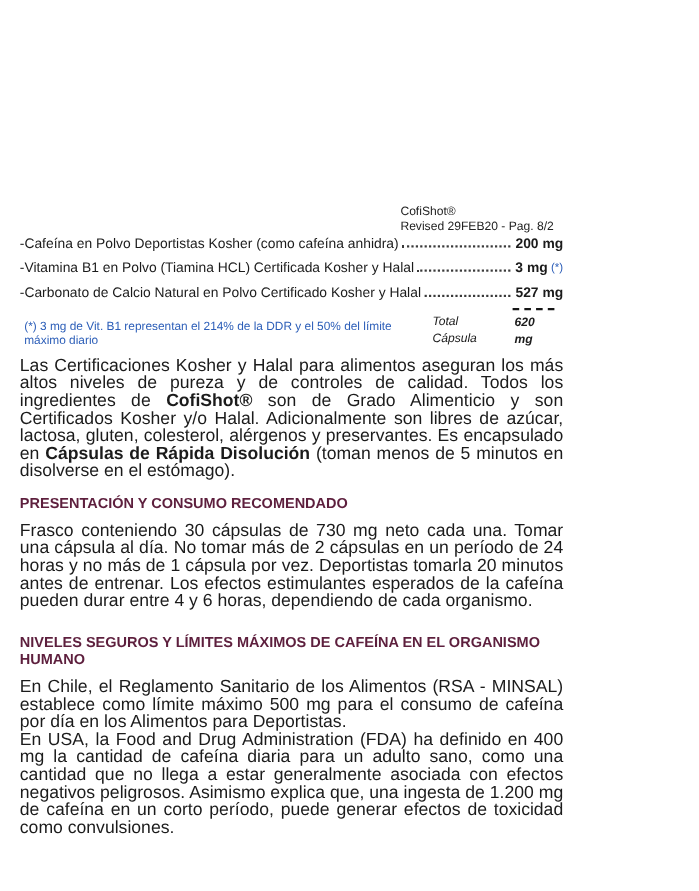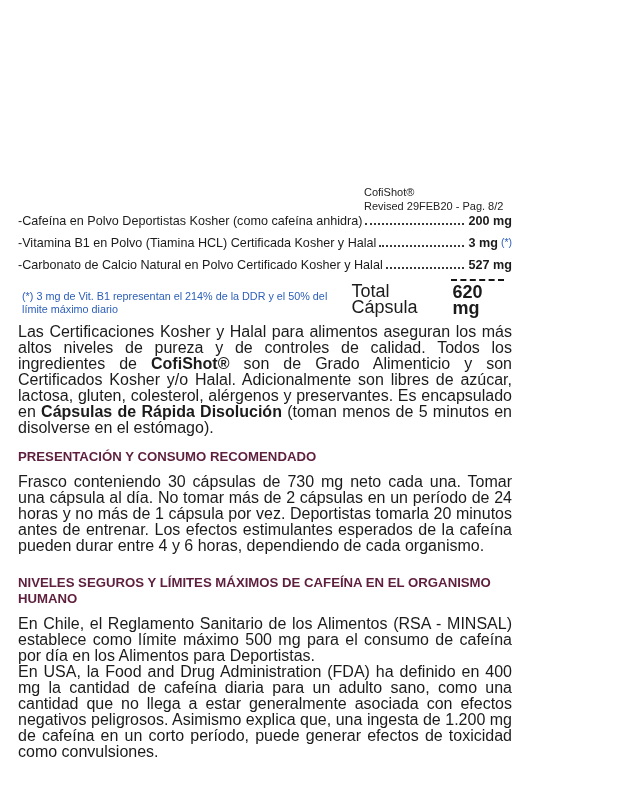--- a/index.html
+++ b/index.html
@@ -56,22 +56,23 @@
   .foot-total{
     display:flex;justify-content:space-between;align-items:flex-end;
     margin-top:0;
   }
   .footnote{
     color:#2c5eb8;font-size:10.8px;line-height:13px;
     max-width:420px;padding-left:4px;padding-top:8px;
   }
   .total-block{
     display:flex;align-items:flex-end;gap:12px;
-    font-size:18px;
+    font-size:11px;
     padding-right:8px;
+    font-style:italic;
   }
   .total-label{line-height:16px;padding-bottom:1px;}
   .total-amount{
     font-weight:bold;
     border-top:2px dashed #161616;
     padding:3px 2px 0 2px;
     line-height:16px;
   }
   
   .para{

